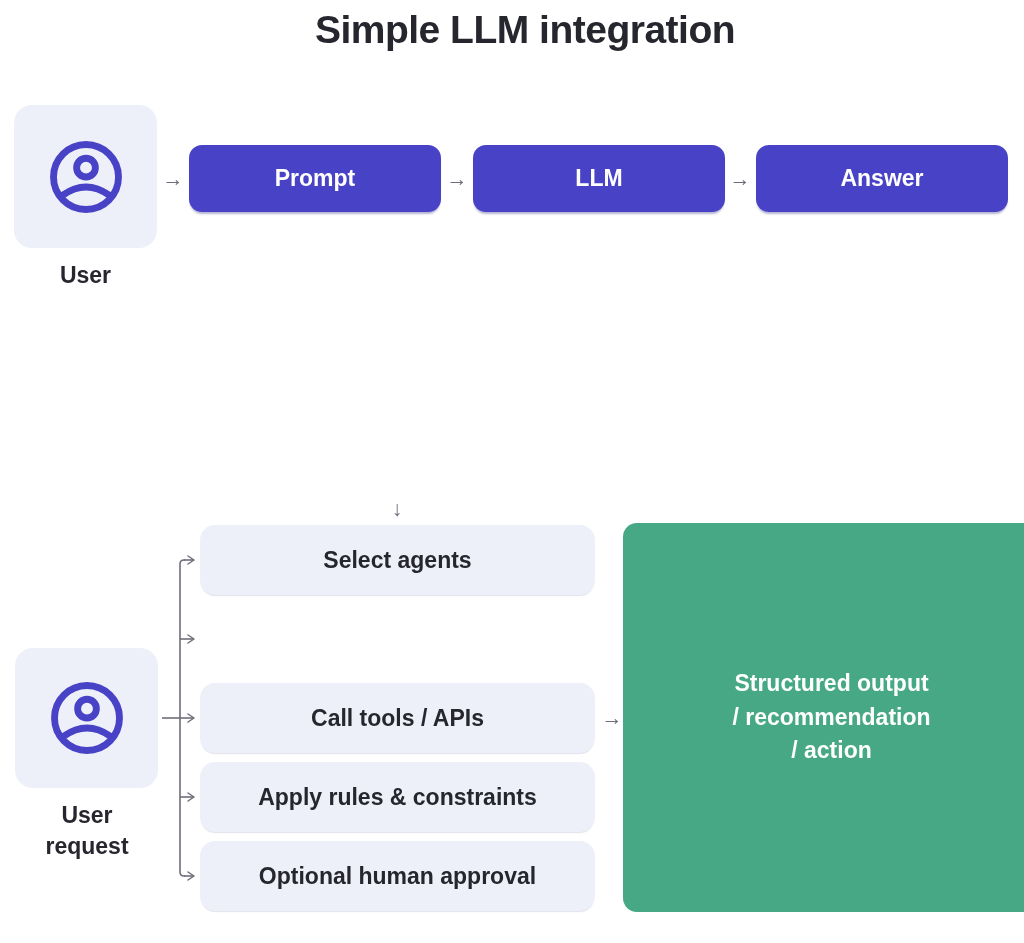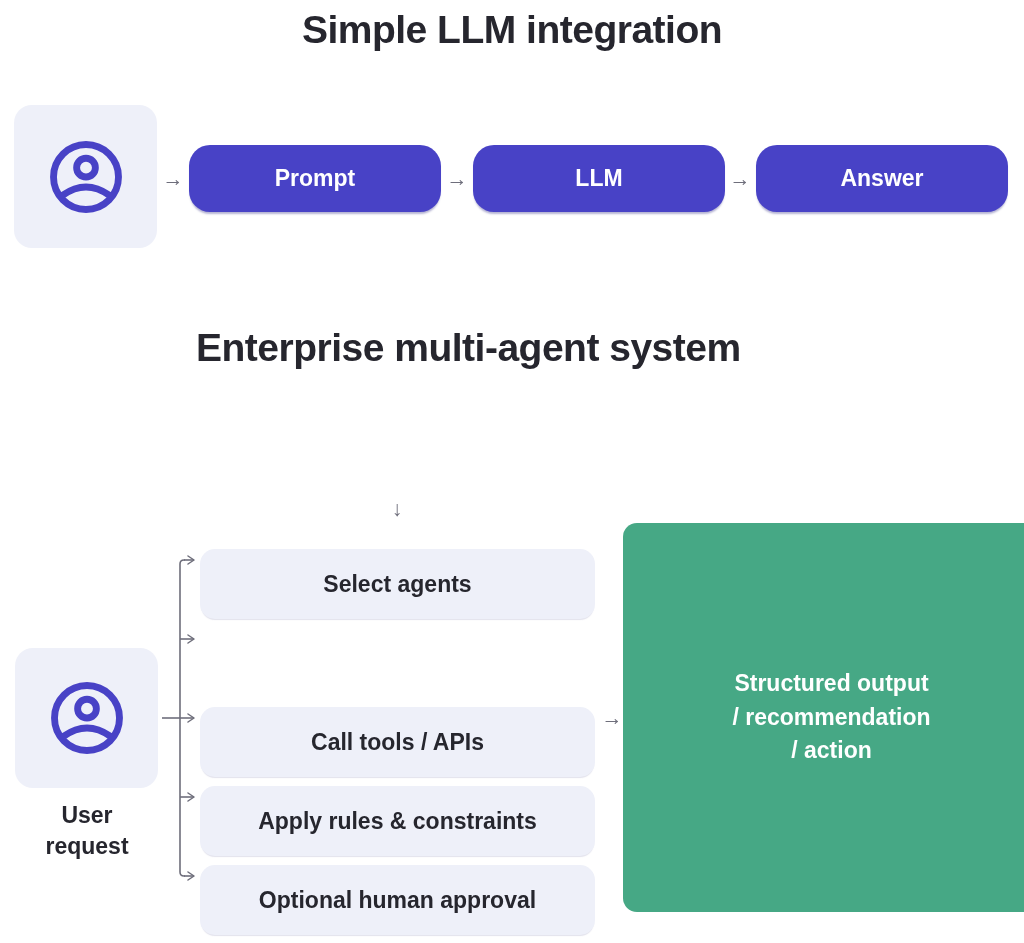--- a/index.html
+++ b/index.html
@@ -15,20 +15,21 @@
     background: #ffffff;
     overflow: hidden;
   }
   .title {
     position: absolute;
     font-size: 39px;
     font-weight: 800;
     letter-spacing: -0.5px;
     color: #26262e;
     white-space: nowrap;
+    padding-left: 26px;
   }
   #simple-title { left: 0; top: 8px; width: 1024px; text-align: center; }
   #enterprise-title { left: 196px; top: 326px; }
 
   .actor-card {
     position: absolute;
     background: #eef0f9;
     border-radius: 18px;
     display: flex;
     align-items: center;
@@ -44,21 +45,21 @@
     color: #26262e;
     text-align: center;
     line-height: 1.35;
   }
   #user-label { left: 14px; top: 260px; width: 143px; }
   #user-request-label { left: 27px; top: 800px; width: 120px; }
 
   .pill {
     position: absolute;
     background: #4842c6;
-    border-radius: 21px;
+    border-radius: 13px;
     color: #ffffff;
     font-size: 23px;
     font-weight: 700;
     display: flex;
     align-items: center;
     justify-content: center;
     box-shadow: 0 3px 2px -1px rgba(44, 40, 130, 0.35);
   }
   #step-prompt  { left: 189px; top: 145px; width: 252px; height: 67px; }
   #step-llm     { left: 473px; top: 145px; width: 252px; height: 67px; }
@@ -72,21 +73,20 @@
     height: 70px;
     background: #eef0f9;
     border-radius: 15px;
     color: #26262e;
     font-size: 23px;
     font-weight: 700;
     display: flex;
     align-items: center;
     justify-content: center;
     box-shadow: 0 2px 1px -1px rgba(140, 140, 180, 0.25);
-    margin-top: 24px;
   }
   #ent-step-0 { top: 525px; }
   #ent-step-1 { top: 604px; }
   #ent-step-2 { top: 683px; }
   #ent-step-3 { top: 762px; }
   #ent-step-4 { top: 841px; }
 
   .output-box {
     position: absolute;
     left: 623px;
@@ -138,34 +138,34 @@
 
   <h1 class="title" id="simple-title">Simple LLM integration</h1>
 
   <div class="actor-card" id="user-card">
     <svg class="user-icon-svg" width="80" height="80" viewBox="0 0 64 64" fill="none">
       <circle cx="32" cy="32" r="26" stroke="#4842C6" stroke-width="5.5"></circle>
       <circle cx="32" cy="24.5" r="7.5" stroke="#4842C6" stroke-width="5.5"></circle>
       <path d="M13.5 46.5 Q32 33.5 50.5 46.5" stroke="#4842C6" stroke-width="5.5" stroke-linecap="round"></path>
     </svg>
   </div>
+  <div class="actor-label" id="user-label">User</div>
 
   <span class="glyph-arrow" id="arrow-user-prompt">→</span>
 
   <div class="pill" id="step-prompt">Prompt</div>
 
   <span class="glyph-arrow" id="arrow-prompt-llm">→</span>
 
   <div class="pill" id="step-llm">LLM</div>
 
   <span class="glyph-arrow" id="arrow-llm-answer">→</span>
 
   <div class="pill" id="step-answer">Answer</div>
 
-  <h2 class="title" id="enterprise-title">Enterprise multi-agent system</h2>
 
 
   <span class="glyph-arrow" id="arrow-orch-down">↓</span>
 
   <div class="soft-row" id="ent-step-0">Select agents</div>
   <div class="soft-row" id="ent-step-2">Call tools / APIs</div>
   <div class="soft-row" id="ent-step-3">Apply rules &amp; constraints</div>
   <div class="soft-row" id="ent-step-4">Optional human approval</div>
 
   <span class="glyph-arrow" id="arrow-to-output">→</span>

